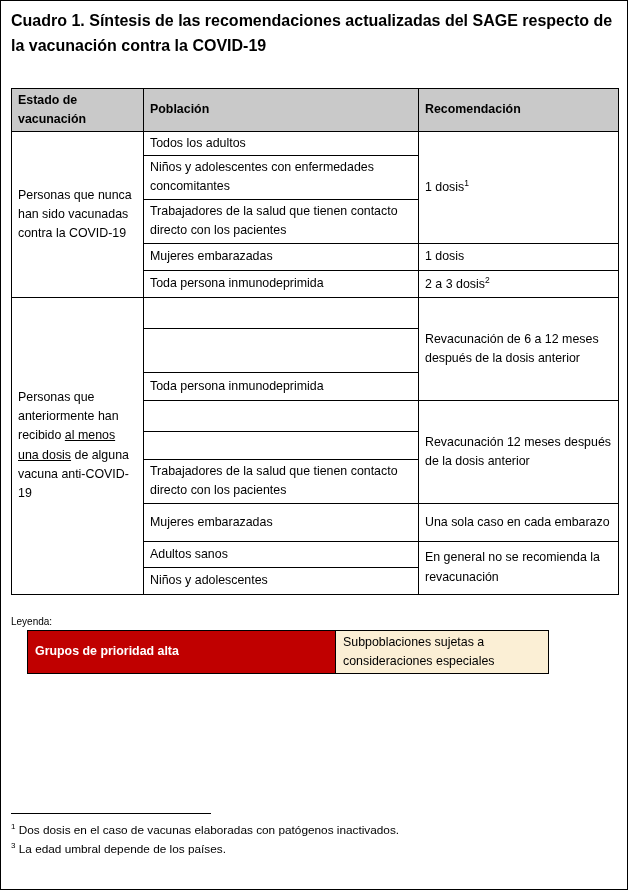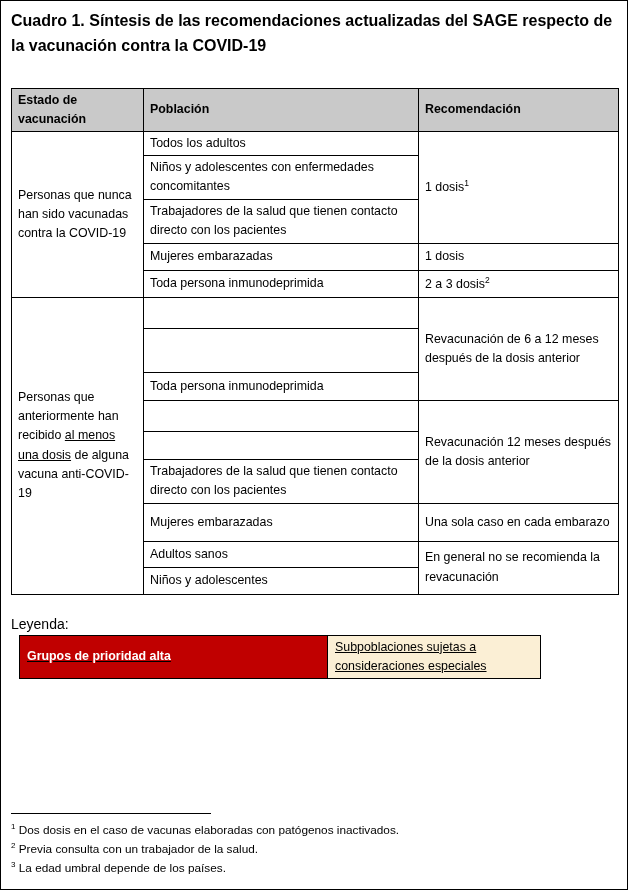--- a/index.html
+++ b/index.html
@@ -45,27 +45,26 @@
   td.red { background: var(--red, #C00000); color: #fff; font-weight: bold; }
   td.cream { background: var(--cream, #FBEFD5); }
   tr.rh23{height:23px} tr.rh40{height:40px} tr.rh44{height:44px}
   tr.rh27{height:27px} tr.rh31{height:31px} tr.rh43{height:43px}
   tr.rh28{height:28px} tr.rh41{height:41px} tr.rh38{height:38px}
   tr.rh26{height:26px}
   sup { font-size: 8.5px; }
   .u { text-decoration: underline; }
   .legend-label {
     margin: 21px 0 3px 10px;
-    font-size: 14px;
+    font-size: 10px;
   }
   table.legend {
     border-collapse: collapse;
     width: 522px;
-    margin-left: 18px;
-    text-decoration: underline;
+    margin-left: 26px;
   }
   table.legend td {
     border: 1px solid #000;
     font-size: 12.4px;
     line-height: 1.55;
     padding: 2px 7px;
     height: 36px;
   }
   td.legend-red {
     width: 293px;
@@ -178,17 +177,16 @@
       <tr>
         <td class="legend-red">Grupos de prioridad alta</td>
         <td class="legend-cream">Subpoblaciones sujetas a consideraciones especiales</td>
       </tr>
     </tbody>
   </table>
 
   <div class="footnotes">
     <div class="fn-rule"></div>
     <div class="fn"><sup>1</sup> <span>Dos dosis en el caso de vacunas elaboradas con patógenos inactivados.</span></div>
-    <div class="fn"><sup>2</sup> <span>Previa consulta con un trabajador de la salud.</span></div>
     <div class="fn"><sup>3</sup> <span>La edad umbral depende de los países.</span></div>
   </div>
 
 </div>
 
 </body></html>

